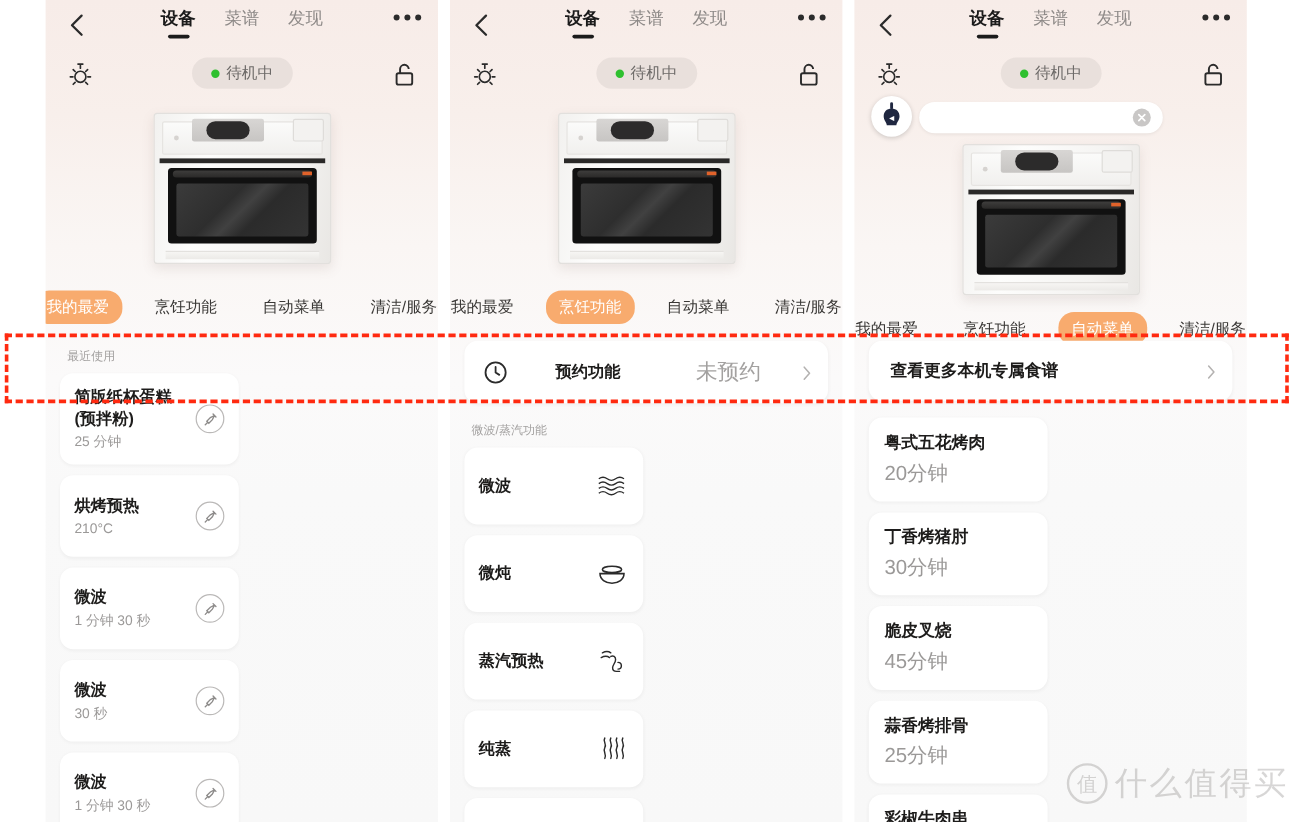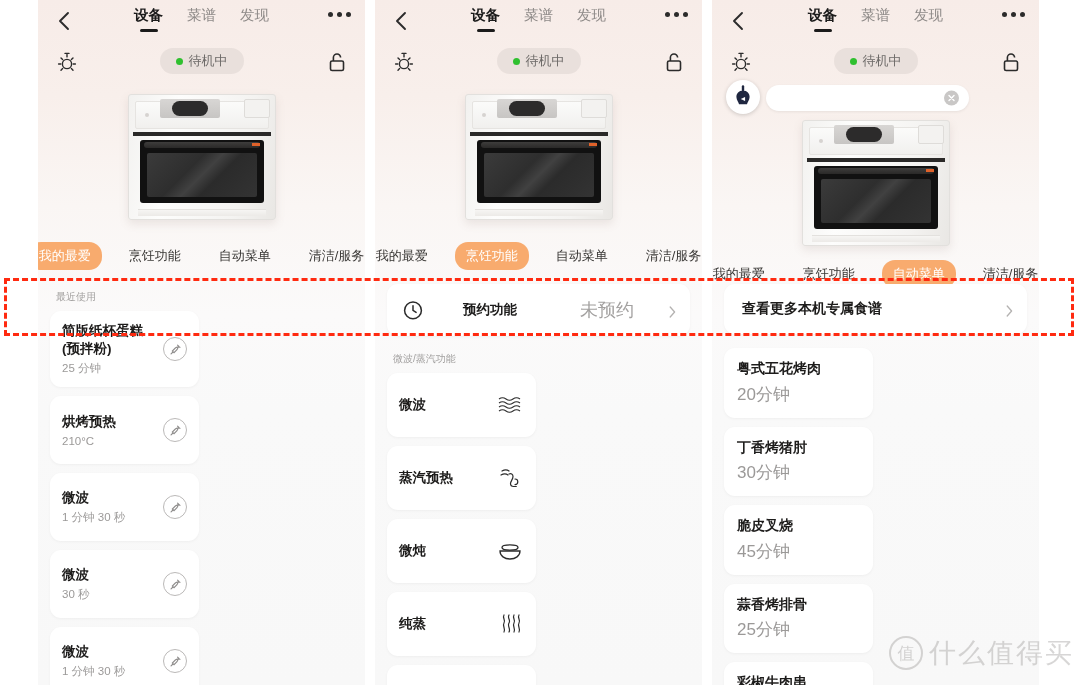--- a/index.html
+++ b/index.html
@@ -363,36 +363,36 @@
             <div class="ic">
               <svg width="28" height="22" viewBox="0 0 28 22" fill="none" stroke="#2b2b2b" stroke-width="1.1">
                 <path d="M3 5q3.5-2.6 7 0t7 0 7 0"></path>
                   <path d="M3 9q3.5-2.6 7 0t7 0 7 0"></path>
                 <path d="M3 13q3.5-2.6 7 0t7 0 7 0"></path>
                   <path d="M3 17q3.5-2.6 7 0t7 0 7 0"></path>
               </svg>
             </div>
           </div>
           <div class="card fn">
+            <div class="t1">微炖</div>
+            <div class="ic">
+              <svg width="28" height="22" viewBox="0 0 28 22" fill="none" stroke="#2b2b2b" stroke-width="1.3">
+                <path d="M4 11h20c0 5-4.5 8-10 8s-10-3-10-8z"></path>
+                  <ellipse cx="14" cy="7.5" rx="8" ry="2.6"></ellipse>
+              </svg>
+            </div>
+          </div>
+          <div class="card fn">
             <div class="t1">蒸汽预热</div>
             <div class="ic">
               <svg width="28" height="24" viewBox="0 0 28 24" fill="none" stroke="#2b2b2b" stroke-width="1.2" stroke-linecap="round">
                 <path d="M6 5q4-2.2 7 0"></path>
                   <path d="M5 9q4-2.2 7 0"></path>
                 <path d="M13 8c2-1 4 0 4 2.5 0 3-2.5 4.5-2.5 7 0 1.8 1.4 3 3.2 3h2.6"></path>
                 <path d="M19 13c1.6 0 2.8 1.2 2.8 2.8S20.6 18.6 19 18.6"></path>
-              </svg>
-            </div>
-          </div>
-          <div class="card fn">
-            <div class="t1">微炖</div>
-            <div class="ic">
-              <svg width="28" height="22" viewBox="0 0 28 22" fill="none" stroke="#2b2b2b" stroke-width="1.3">
-                <path d="M4 11h20c0 5-4.5 8-10 8s-10-3-10-8z"></path>
-                  <ellipse cx="14" cy="7.5" rx="8" ry="2.6"></ellipse>
               </svg>
             </div>
           </div>
           <div class="card fn">
             <div class="t1">纯蒸</div>
             <div class="ic">
               <svg width="28" height="24" viewBox="0 0 28 24" fill="none" stroke="#2b2b2b" stroke-width="1.2" stroke-linecap="round">
                 <path d="M8 3c-2 3 2 5 0 8s2 6 0 9"></path>
                   <path d="M13 3c-2 3 2 5 0 8s2 6 0 9"></path>
                 <path d="M18 3c-2 3 2 5 0 8s2 6 0 9"></path>

